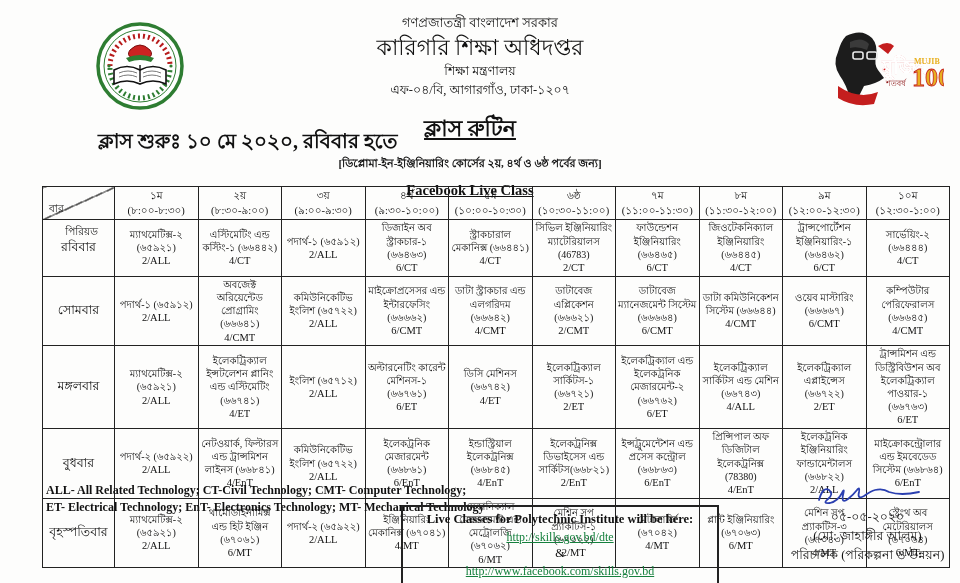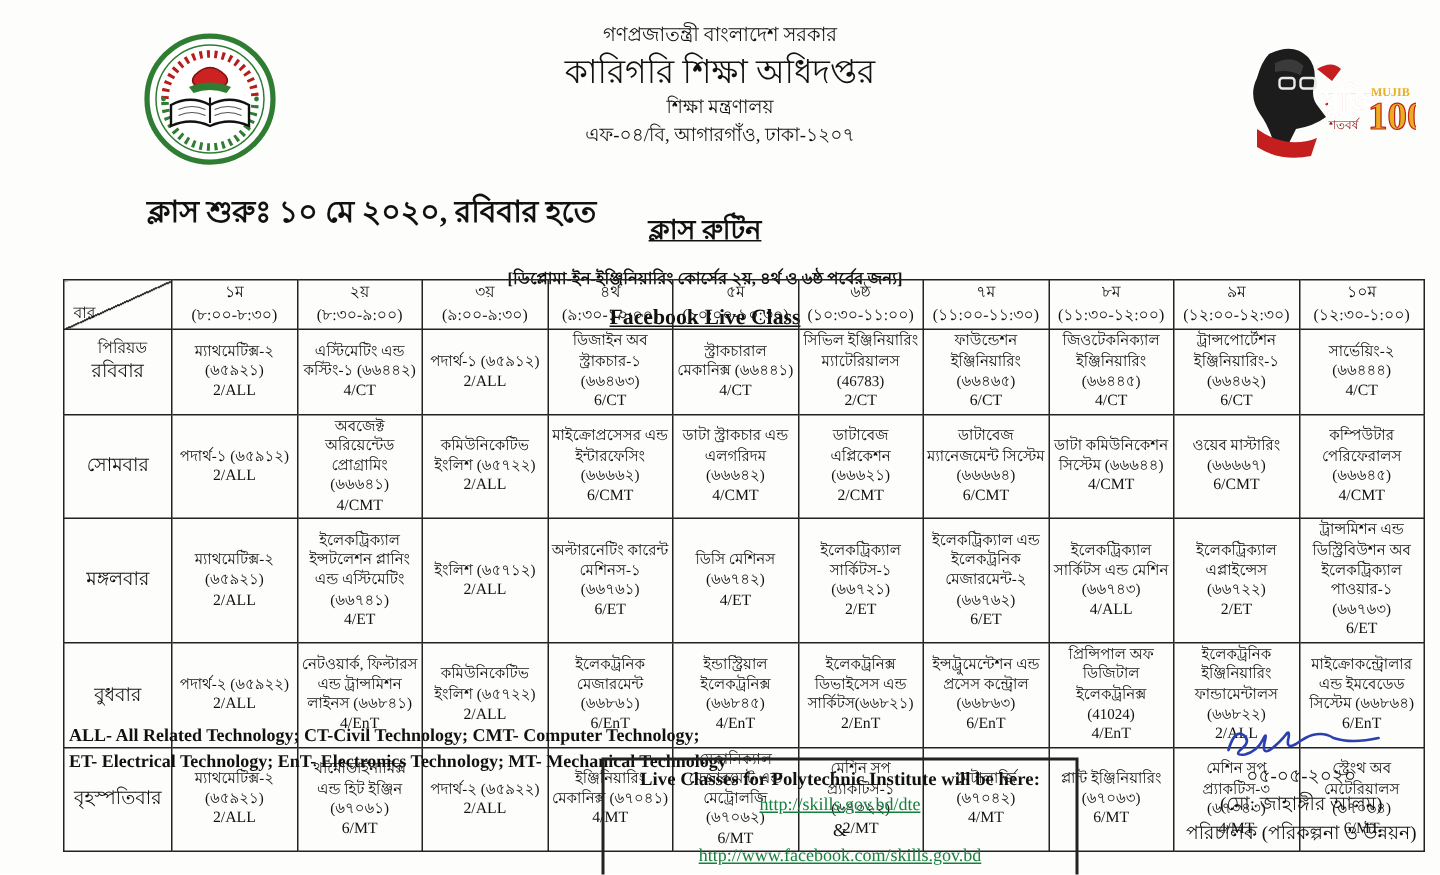--- a/index.html
+++ b/index.html
@@ -13,21 +13,21 @@
   .hdr .l2 { font-size:22px; font-weight:normal; line-height:1.35; }
   .hdr .l3, .hdr .l4, .hdr .l5 { font-size:12.5px; }
 
   .logo-left  { position:absolute; left:96px;  top:22px; }
   .logo-right { position:absolute; left:826px; top:26px; }
 
   
   .class-start { position:absolute; left:98px; top:126px; font-size:20px; font-weight:bold; }
   .routine-blk { position:absolute; left:470px; top:111px; transform:translateX(-50%);
                  text-align:center; width:420px; }
-  .routine-blk .rt { font-size:18px; font-weight:bold; text-decoration:underline;margin-top:28px; }
+  .routine-blk .rt { font-size:22px; font-weight:bold; text-decoration:underline; }
   .routine-blk .cn { font-size:11px; font-weight:bold; margin-top:7px; }
   .routine-blk .fb { font-size:14.5px; font-weight:bold; text-decoration:underline; margin-top:8px; }
 
   
   table.routine { position:absolute; left:42px; top:186px; width:908px;
     border-collapse:collapse; table-layout:fixed; }
   table.routine td, table.routine th { border:1px solid #222; text-align:center;
     vertical-align:middle; padding:1px 2px; font-weight:normal; }
   col.daycol { width:72px; }
   th.ph { font-size:10.5px; line-height:1.45; height:33px;margin-left:28px; }
@@ -302,21 +302,21 @@
           </td>
           <td class="cell">
             <div>ইলেকট্রনিক্স ডিভাইসেস এন্ড সার্কিটস(৬৬৮২১)</div>
             <div class="grp">2/EnT</div>
           </td>
           <td class="cell">
             <div>ইন্সট্রুমেন্টেশন এন্ড প্রসেস কন্ট্রোল (৬৬৮৬৩)</div>
             <div class="grp">6/EnT</div>
           </td>
           <td class="cell">
-            <div>প্রিন্সিপাল অফ ডিজিটাল ইলেকট্রনিক্স (41024)</div>
+            <div>প্রিন্সিপাল অফ ডিজিটাল ইলেকট্রনিক্স (78380)</div>
             <div class="grp">4/EnT</div>
           </td>
           <td class="cell">
             <div>ইলেকট্রনিক ইঞ্জিনিয়ারিং ফান্ডামেন্টালস (৬৬৮২২)</div>
             <div class="grp">2/ALL</div>
           </td>
           <td class="cell">
             <div>মাইক্রোকন্ট্রোলার এন্ড ইমবেডেড সিস্টেম (৬৬৮৬৪)</div>
             <div class="grp">6/EnT</div>
           </td>

